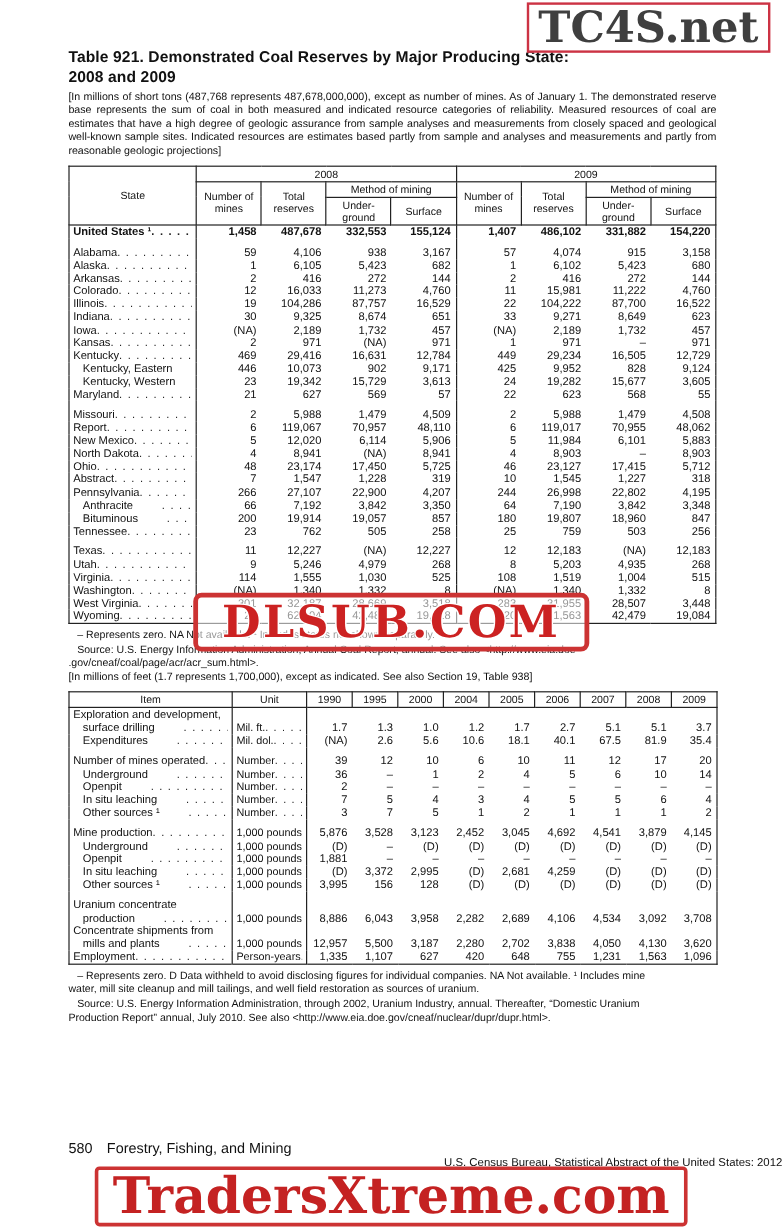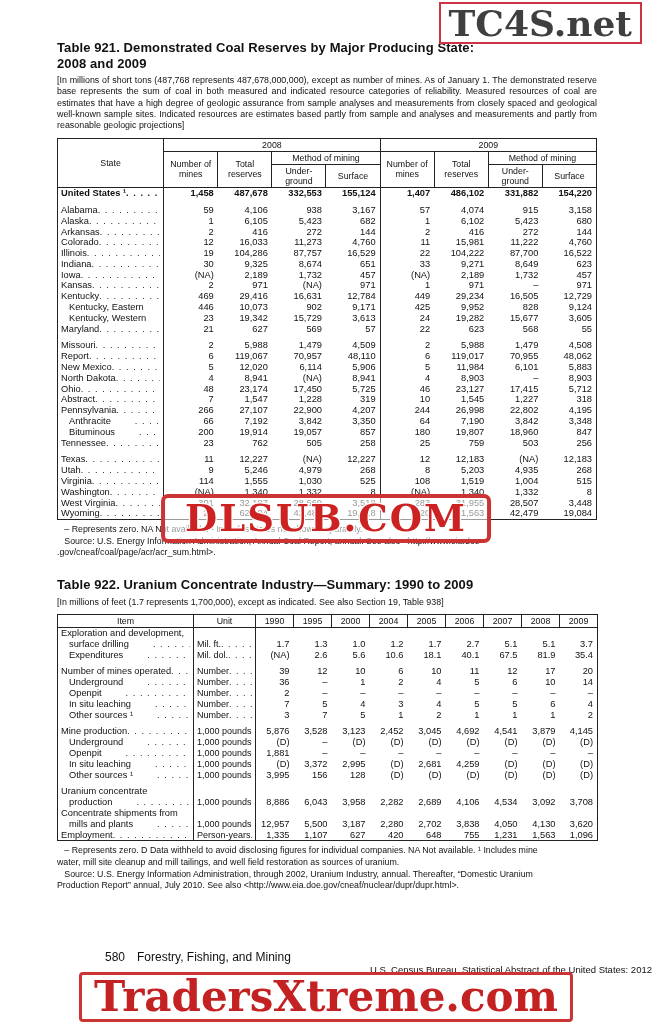--- a/index.html
+++ b/index.html
@@ -47,21 +47,21 @@
   .wm-mid{position:absolute;top:494px;left:50%;transform:translateX(-50%);z-index:30;
      font-family:"DejaVu Serif",serif;font-weight:bold;font-size:37px;line-height:1.0;
      color:#cc2222;letter-spacing:2px;border:4px solid #cc3333;border-radius:7px;
      padding:2px 20px;background:rgba(255,255,255,0.55);
      text-shadow:1px 1px 0 #fff,-1px -1px 0 #fff,1px -1px 0 #fff,-1px 1px 0 #fff;}
   .wm-bottom{position:absolute;bottom:2px;left:50%;transform:translateX(-50%);z-index:30;
      font-family:"DejaVu Serif",serif;font-weight:bold;font-size:42px;line-height:1.0;
      color:#c42222;border:3px solid #cc3333;border-radius:4px;padding:1px 12px;
      background:rgba(255,255,255,0.35);white-space:nowrap;}
 
-  .footer-line{position:absolute;left:57px;top:950px;font-size:12px;z-index:5;margin-left:48px;}
+  .footer-line{position:absolute;left:57px;top:950px;font-size:12px;z-index:5;}
   .footer-line .sec{margin-left:12px;}
   .credit{position:absolute;left:0;top:964px;width:100%;text-align:right;
      font-size:9.5px;z-index:5;}
 </style>
 </head>
 <body>
 
 <div class="page">
 
   <div class="wm-top">TC4S.net</div>
@@ -572,21 +572,20 @@
             <td class="num c6">42,479</td>
             <td class="num c7">19,084</td>
           </tr>
         </tbody>
     </table>
 
     <p class="fnote">   – Represents zero. NA Not available. ¹ Includes states not shown separately.
    Source: U.S. Energy Information Administration, Annual Coal Report, annual. See also &lt;http://www.eia.doe
 .gov/cneaf/coal/page/acr/acr_sum.html&gt;.</p>
 
-    <h1 class="ttl t2title">Table 922. Uranium Concentrate Industry—Summary: 1990 to 2009</h1>
     <p class="note">[In millions of feet (1.7 represents 1,700,000), except as indicated. See also Section 19, Table 938]</p>
 
     <table class="t922">
       <colgroup>
         <col class="citem">
           <col class="cunit">
         <col class="cyr">
           <col class="cyr">
           <col class="cyr">
           <col class="cyr">

